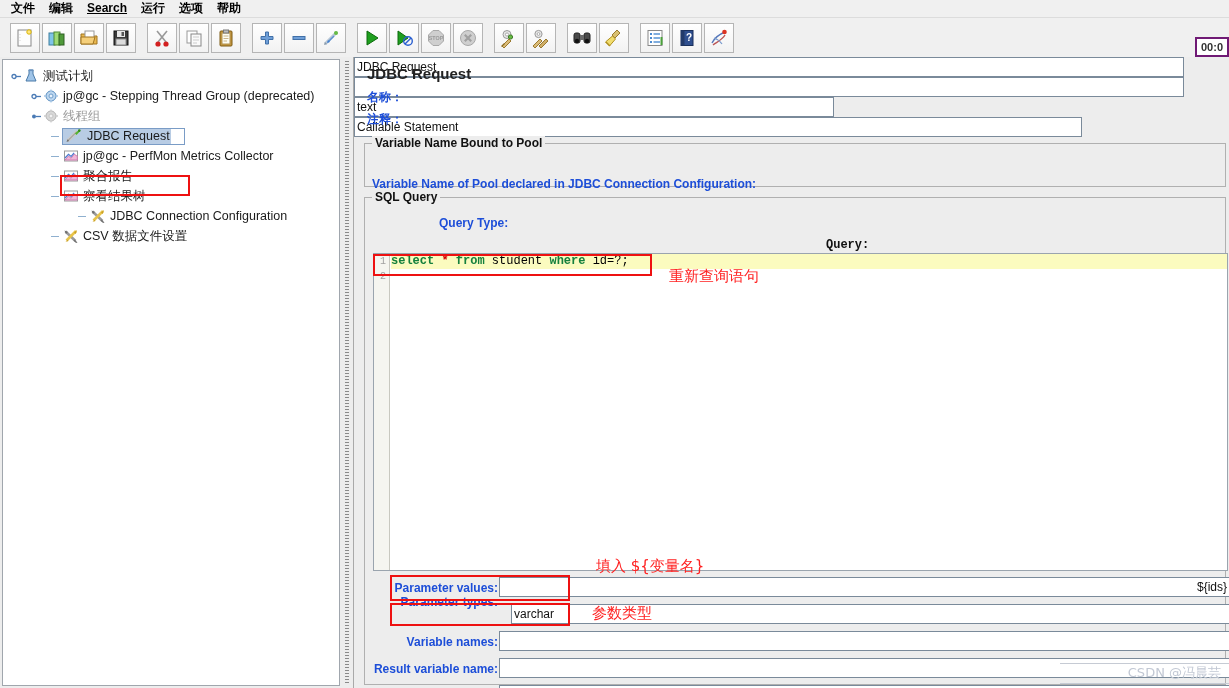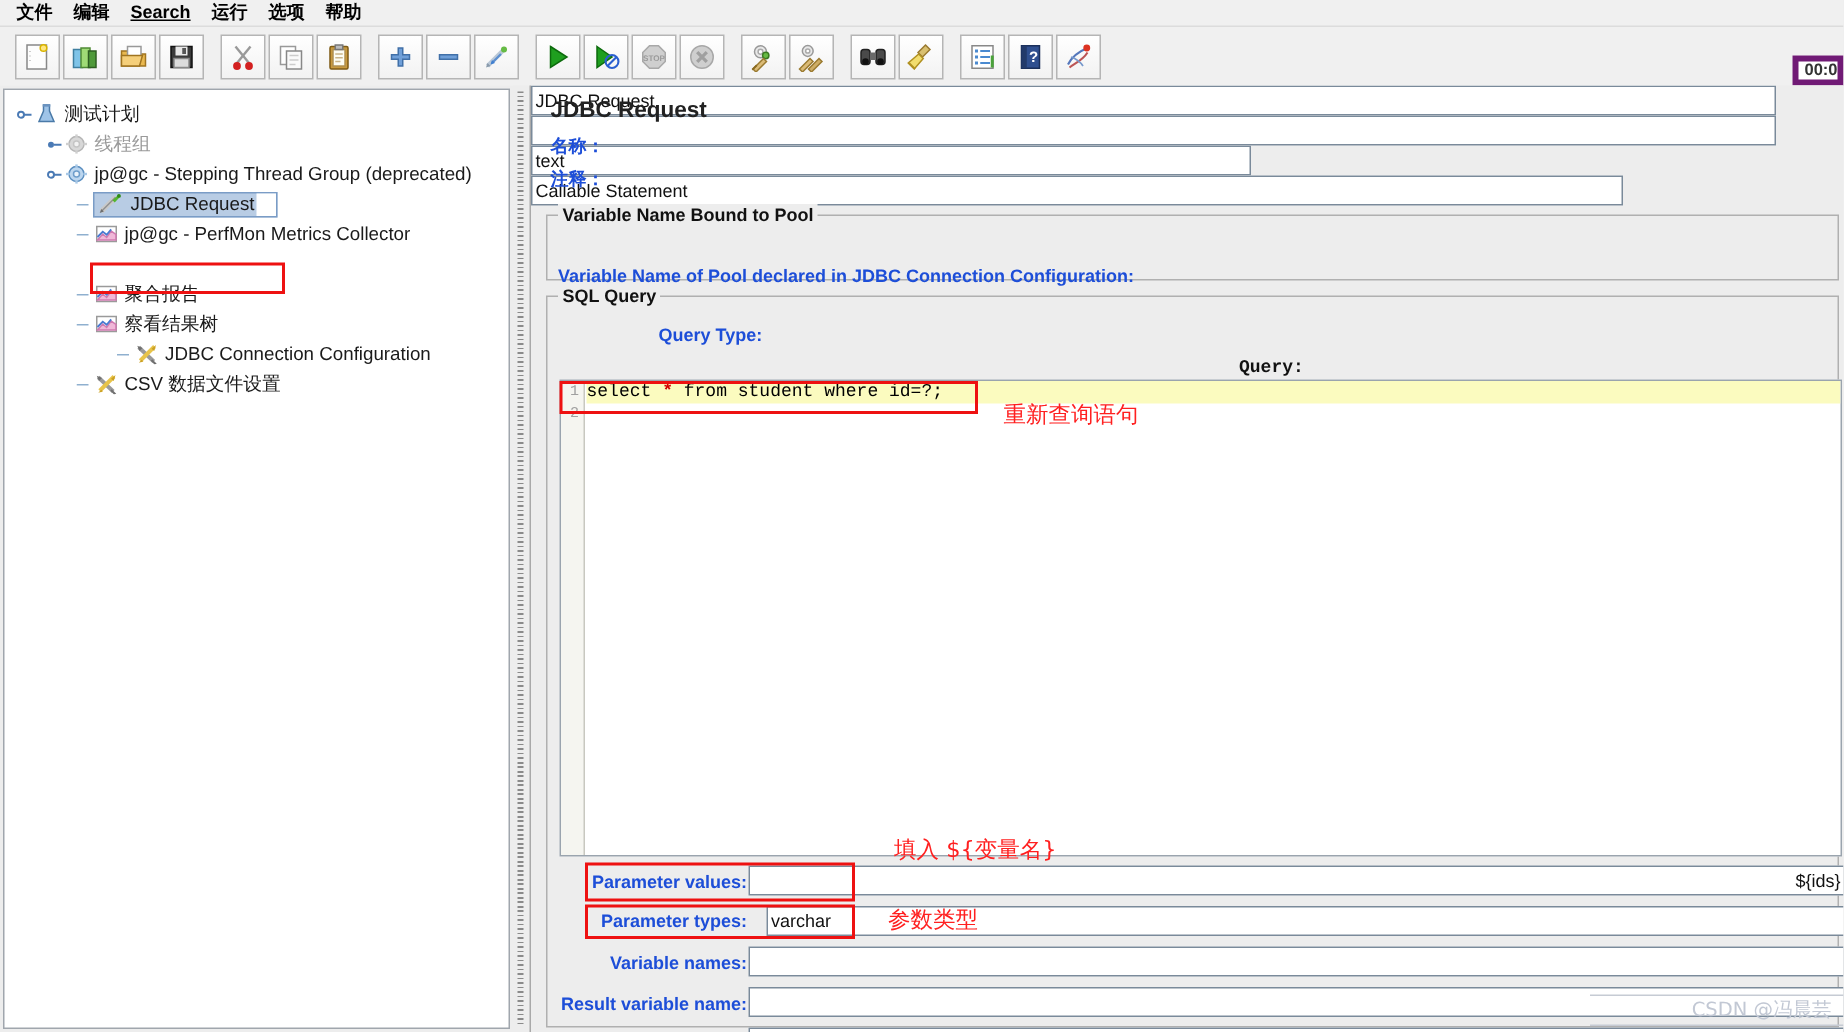--- a/index.html
+++ b/index.html
@@ -42,21 +42,21 @@
     display: flex; align-items: center; justify-content: center;
     position: relative; box-sizing: border-box;
     cursor: pointer;
   }
   .tbtn svg { display:block; }
   .tbtn.disabled { opacity: 1; }
 
   .timerbox {
     position: absolute; right: 0px; top: 19px;
     width: 34px; height: 20px;
-    border: 4px solid #701a75;
+    border: 2px solid #701a75;
     background: #ffffff;
     font-size: 11px; color: #333; font-weight: bold;
     display: flex; align-items: center;
     padding-left: 4px; box-sizing: border-box;
     overflow: hidden; white-space: nowrap;
     font-family: "Liberation Sans", sans-serif;
   }
 
   
   .mainarea {
@@ -159,21 +159,21 @@
     font-family: "Liberation Mono", "DejaVu Sans Mono", monospace;
     font-size: 10px; color: #a0a0a0; text-align: right;
     padding-right: 3px; height: 15px; line-height: 15px;
   }
   .sqlline {
     position: absolute; left: 17px; right: 0; height: 15px; line-height: 15px;
     font-family: "Liberation Mono", "DejaVu Sans Mono", monospace;
     font-size: 12px; white-space: pre;
   }
   .sqlline.hl { background: #fbfbbf; }
-  .kw { color: #000000; font-weight: normal; }
+  .kw { color: #15803d; font-weight: bold; }
   .star { color: #d00000; font-weight: bold; }
   .plain { color: #000000; }
 
   .redbox { position: absolute; border: 2px solid #ee1111; box-sizing: border-box; pointer-events:none; }
   .annot {
     position: absolute; color: #ff2020; font-size: 15px;
     font-family: "DejaVu Sans", "Liberation Sans", sans-serif;
     white-space: nowrap;
   }
 
@@ -423,55 +423,55 @@
             <span class="ticon">
               <svg width="16" height="14" viewBox="0 0 16 14">
                 <path d="M6 1h4v4l3 7H3l3-7z" fill="#9fc4e8" stroke="#4a7aa8"></path>
                 <rect x="5.5" y="0.5" width="5" height="1.6" fill="#6a93c0"></rect>
               </svg>
             </span>
             <span class="lbl">测试计划</span>
           </div>
           <div class="trow" style="padding-left: 28px;">
             <span class="handle"><svg width="11" height="11" viewBox="0 0 11 11">
+                <circle cx="3" cy="5.5" r="2" fill="none" stroke="#4a7ab5" stroke-width="1.3"></circle>
+                <line x1="5" y1="5.5" x2="10" y2="5.5" stroke="#4a7ab5" stroke-width="1.3"></line>
+              </svg></span>
+            <span class="ticon">
+              <svg width="16" height="14" viewBox="0 0 16 14">
+                <circle cx="8" cy="7" r="5" fill="#bcd6ef" stroke="#5a8ec0"></circle>
+                <circle cx="8" cy="7" r="2" fill="#eaf3fb" stroke="#6f9ecb"></circle>
+                <g fill="#a8c8e6">
+                  <rect x="7.2" y="0.6" width="1.6" height="2.4"></rect>
+                  <rect x="7.2" y="11" width="1.6" height="2.4"></rect>
+                  <rect x="1" y="6.2" width="2.4" height="1.6"></rect>
+                  <rect x="12.6" y="6.2" width="2.4" height="1.6"></rect>
+                </g>
+              </svg>
+            </span>
+            <span class="lbl">jp@gc - Stepping Thread Group (deprecated)</span>
+          </div>
+          <div class="trow" style="padding-left: 28px;">
+            <span class="handle"><svg width="11" height="11" viewBox="0 0 11 11">
                 <circle cx="3" cy="5.5" r="2" fill="#4a7ab5"></circle>
                 <line x1="5" y1="5.5" x2="10" y2="5.5" stroke="#4a7ab5" stroke-width="1.3"></line>
               </svg></span>
             <span class="ticon">
               <svg width="16" height="14" viewBox="0 0 16 14">
                 <circle cx="8" cy="7" r="5" fill="#d8d8d8" stroke="#b5b5b5"></circle>
                 <circle cx="8" cy="7" r="2" fill="#f2f2f2" stroke="#c5c5c5"></circle>
                 <g fill="#cfcfcf">
                   <rect x="7.2" y="0.6" width="1.6" height="2.4"></rect>
                   <rect x="7.2" y="11" width="1.6" height="2.4"></rect>
                   <rect x="1" y="6.2" width="2.4" height="1.6"></rect>
                   <rect x="12.6" y="6.2" width="2.4" height="1.6"></rect>
                 </g>
               </svg>
             </span>
             <span class="lbl dim">线程组</span>
-          </div>
-          <div class="trow" style="padding-left: 28px;">
-            <span class="handle"><svg width="11" height="11" viewBox="0 0 11 11">
-                <circle cx="3" cy="5.5" r="2" fill="none" stroke="#4a7ab5" stroke-width="1.3"></circle>
-                <line x1="5" y1="5.5" x2="10" y2="5.5" stroke="#4a7ab5" stroke-width="1.3"></line>
-              </svg></span>
-            <span class="ticon">
-              <svg width="16" height="14" viewBox="0 0 16 14">
-                <circle cx="8" cy="7" r="5" fill="#bcd6ef" stroke="#5a8ec0"></circle>
-                <circle cx="8" cy="7" r="2" fill="#eaf3fb" stroke="#6f9ecb"></circle>
-                <g fill="#a8c8e6">
-                  <rect x="7.2" y="0.6" width="1.6" height="2.4"></rect>
-                  <rect x="7.2" y="11" width="1.6" height="2.4"></rect>
-                  <rect x="1" y="6.2" width="2.4" height="1.6"></rect>
-                  <rect x="12.6" y="6.2" width="2.4" height="1.6"></rect>
-                </g>
-              </svg>
-            </span>
-            <span class="lbl">jp@gc - Stepping Thread Group (deprecated)</span>
           </div>
           <div class="trow" style="padding-left: 48px;">
             <span class="handle"><svg width="11" height="11" viewBox="0 0 11 11">
                 <line x1="0" y1="5.5" x2="8" y2="5.5" stroke="#8fb0cf" stroke-width="1"></line>
               </svg></span>
             <span class="sel-wrap">
               <span class="ticon">
                 <svg width="16" height="14" viewBox="0 0 16 14">
                   <line x1="2.5" y1="12" x2="12" y2="2.5" stroke="#c9c9c9" stroke-width="3.4"></line>
                   <line x1="2.5" y1="12" x2="12" y2="2.5" stroke="#8f8f8f" stroke-width="1"></line>
@@ -490,21 +490,21 @@
               </svg></span>
             <span class="ticon">
               <svg width="16" height="14" viewBox="0 0 16 14">
                 <rect x="1.5" y="2" width="13" height="10" fill="#ffffff" stroke="#9a9a9a"></rect>
                 <path d="M2 11l3.5-4 2.6 2.3 3-4.2 3.2 2.2V11z" fill="#f0b8d8" stroke="#d07ab0"></path>
                 <path d="M2 9l3.5-3.6 2.6 2.1 3-3.6" fill="none" stroke="#4a7ad0" stroke-width="1.2"></path>
               </svg>
             </span>
             <span class="lbl">jp@gc - PerfMon Metrics Collector</span>
           </div>
-          <div class="trow" style="padding-left: 48px; margin-top: 20px;">
+          <div class="trow" style="padding-left: 48px;">
             <span class="handle"><svg width="11" height="11" viewBox="0 0 11 11">
                 <line x1="0" y1="5.5" x2="8" y2="5.5" stroke="#8fb0cf" stroke-width="1"></line>
               </svg></span>
             <span class="ticon">
               <svg width="16" height="14" viewBox="0 0 16 14">
                 <rect x="1.5" y="2" width="13" height="10" fill="#ffffff" stroke="#9a9a9a"></rect>
                 <path d="M2 11l3.5-4 2.6 2.3 3-4.2 3.2 2.2V11z" fill="#f0b8d8" stroke="#d07ab0"></path>
                 <path d="M2 9l3.5-3.6 2.6 2.1 3-3.6" fill="none" stroke="#4a7ad0" stroke-width="1.2"></path>
               </svg>
             </span>
@@ -597,21 +597,21 @@
             <div class="ln">1</div>
             <div class="ln">2</div>
           </div>
         <div class="sqlline hl" style="top:0px;" id="sqlline1"><span class="kw">select</span><span class="plain"> </span><span class="star">*</span><span class="plain"> </span><span class="kw">from</span><span class="plain"> student </span><span class="kw">where</span><span class="plain"> id=?;</span></div>
         <div class="sqlline" style="top:15px;"></div>
       </div>
 
       <div id="bottomfields">
           <span class="field-label" style="position: absolute; right: 731px; top: 524px; text-align: right;">Parameter values:</span>
           <div class="textfield" style="position: absolute; left: 145px; top: 520px; width: 731px; text-align: right;">${ids}</div>
-          <span class="field-label" style="position: absolute; right: 731px; top: 550px; text-align: center;">Parameter types:</span>
+          <span class="field-label" style="position: absolute; right: 731px; top: 538px; text-align: center;">Parameter types:</span>
           <div class="textfield" style="position: absolute; left: 157px; top: 547px; width: 804px;">varchar</div>
           <span class="field-label" style="position: absolute; right: 731px; top: 578px; text-align: right;">Variable names:</span>
           <div class="textfield" style="position: absolute; left: 145px; top: 574px; width: 731px;"></div>
           <span class="field-label" style="position: absolute; right: 731px; top: 605px; text-align: right;">Result variable name:</span>
           <div class="textfield" style="position: absolute; left: 145px; top: 601px; width: 731px;"></div>
           <div class="textfield" style="position: absolute; left: 145px; top: 628px; width: 731px;"></div>
         </div>
 
       <div class="redbox" style="left:19px; top:197px; width:279px; height:22px;"></div>
       <div class="redbox" style="left:36px; top:518px; width:180px; height:26px;"></div>

